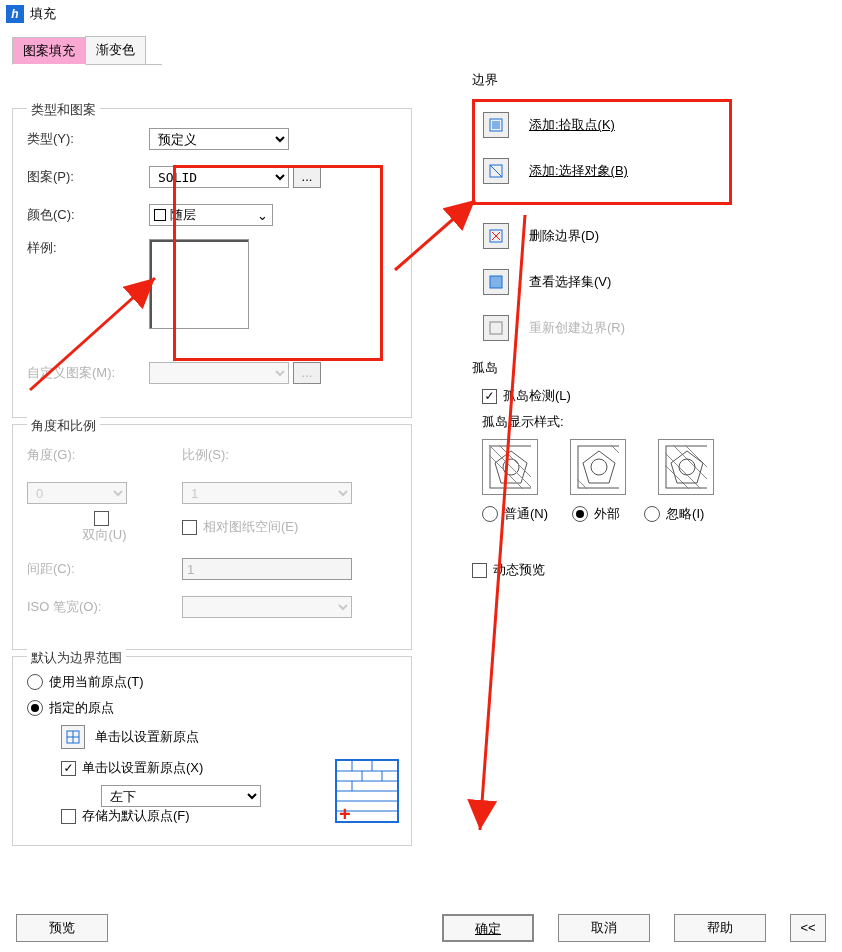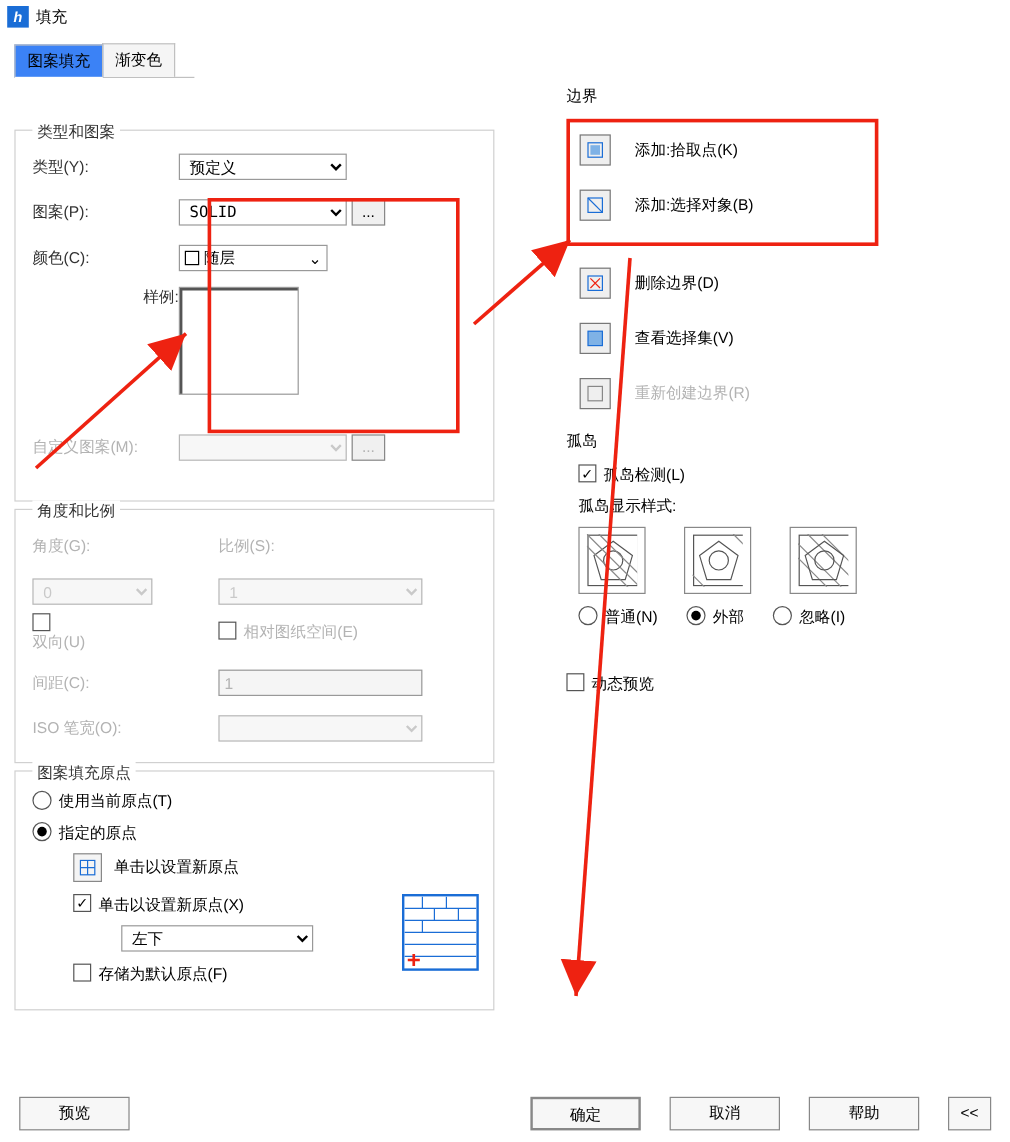--- a/index.html
+++ b/index.html
@@ -2,40 +2,40 @@
 <html><head>
 <meta charset="utf-8">
 <style>
 * { box-sizing: border-box; margin:0; padding:0; }
 body { font-family: "Microsoft YaHei", SimSun, Arial, sans-serif; font-size:13px; background:#fff; color:#000; width:842px; height:952px; position:relative; overflow:hidden; }
 .titlebar { display:flex; align-items:center; padding:4px 6px; height:28px; }
 .title-icon { width:18px; height:18px; background:#1a6dd6; display:flex; align-items:center; justify-content:center; color:#fff; font-size:12px; font-style:italic; font-weight:bold; margin-right:6px; }
 .client { position:absolute; top:28px; left:0; right:0; bottom:0; padding:8px 12px 12px 12px; }
 .tabbar { display:flex; border-bottom:1px solid #c0c0c0; }
 .tab { padding:4px 10px; border:1px solid #c0c0c0; border-bottom:none; background:#f5f5f5; margin-right:-1px; cursor:default; }
-.tab.active { background:#3b82f6; border-bottom:1px solid #fff; position:relative; top:1px; }
+.tab.active { background:#f9a8d4; border-bottom:1px solid #fff; position:relative; top:1px; }
 .main-row { display:flex; }
 .left-col { width:400px; }
 .right-col { flex:1; padding-left:60px; }
 .group { border:1px solid #d0d0d0; margin-top:6px; padding:10px 12px 12px 14px; position:relative; }
 .group-title { position:relative; top:-18px; background:#fff; display:inline-block; padding:0 4px; color:#333; }
 .group-body { margin-top:-12px; }
 .row { display:flex; align-items:center; height:28px; margin-bottom:10px; }
 .row .label { width:122px; color:#333; }
 .row .label.disabled,.disabled { color:#b3b3b3; }
 select,input[type=text] { border:1px solid #999; height:22px; padding:2px 4px; background:#fff; font-family:inherit; font-size:13px; }
 select:disabled,input:disabled { background:#f5f5f5; color:#b3b3b3; }
 .sel-140 { width:140px; }
 .btn-sq { width:28px; height:22px; border:1px solid #888; background:#f0f0f0; text-align:center; line-height:20px; margin-left:4px; cursor:default; }
 .color-combo { border:1px solid #999; width:124px; height:22px; display:flex; align-items:center; padding:2px 4px; justify-content:space-between; background:#fff; }
 .color-combo .sw { width:12px; height:12px; border:1px solid #000; background:#fff; margin-right:4px; }
 .swatch-big { width:100px; height:90px; border:1px solid #999; background:#fff; box-shadow:inset 2px 2px 0 #555; }
-.red-box { border:3px solid #e21; }
+.red-box { border:3px solid #e21;text-decoration:underline; }
 .hl-pattern { position:absolute; }
-.radio,.checkbox { display:flex; margin-bottom:8px; }
+.radio,.checkbox { display:flex; align-items:center; margin-bottom:8px; }
 .radio .dot { width:16px; height:16px; border:1px solid #555; border-radius:50%; margin-right:6px; display:flex; align-items:center; justify-content:center; }
 .radio .dot .inner { width:8px; height:8px; border-radius:50%; background:#000; }
 .checkbox .box { width:15px; height:15px; border:1px solid #555; margin-right:6px; display:flex; align-items:center; justify-content:center; }
 .checkbox .box.checked::after { content:"✓"; font-size:12px; line-height:12px; }
 .boundary-btn { display:flex; align-items:center; height:30px; margin-bottom:16px; }
 .boundary-btn .icon { width:26px; height:26px; border:1px solid #777; background:#efefef; display:flex; align-items:center; justify-content:center; margin-right:20px; }
 .boundary-btn .icon svg { width:16px; height:16px; }
 .island-icons { display:flex; gap:32px; margin-top:8px; margin-bottom:10px; }
 .island-opt { text-align:center; }
 .island-opt .ico { width:56px; height:56px; border:1px solid #888; padding:6px; display:flex; align-items:center; justify-content:center; background:#fff; }
@@ -80,21 +80,21 @@
           <div class="row">
             <span class="label">颜色(C):</span>
             <div class="color-combo">
               <span style="display:flex;align-items:center;">
                   <span class="sw"></span>
                   <span>随层</span>
                 </span>
               <span>⌄</span>
             </div>
           </div>
-          <div class="row" style="align-items:flex-start; height:100px;text-align:right;">
+          <div class="row" style="align-items:flex-start; height:100px;">
             <span class="label">样例:</span>
             <div class="swatch-big"></div>
           </div>
           <div class="row" style="margin-top:20px;">
             <span class="label disabled">自定义图案(M):</span>
             <select class="sel-140" disabled=""></select>
             <div class="btn-sq disabled">...</div>
           </div>
         </div>
         
@@ -120,29 +120,29 @@
             </div>
             <div class="checkbox">
               <span class="box"></span>
                 <span class="disabled">相对图纸空间(E)</span>
             </div>
           </div>
           <div class="row">
             <span class="label disabled" style="width:155px;">间距(C):</span>
             <input type="text" disabled="" style="width: 170px;" value="1">
           </div>
-          <div class="row" style="margin-bottom:2px;">
+          <div class="row" style="margin-bottom:16px;">
             <span class="label disabled" style="width:155px;">ISO 笔宽(O):</span>
             <select disabled="" style="width:170px;"></select>
           </div>
         </div>
       </div>
 
       <div class="group">
-        <span class="group-title">图案填充原点</span>
+        <span class="group-title">默认为边界范围</span>
         <div class="group-body">
           <div class="radio">
             <span class="dot"></span>
               <span>使用当前原点(T)</span>
           </div>
           <div class="radio">
             <span class="dot">
                 <span class="inner"></span>
               </span>
               <span>指定的原点</span>
@@ -157,21 +157,21 @@
                   </svg>
               </span>
               <span>单击以设置新原点</span>
             </div>
             <div style="display:flex;">
               <div style="flex:1;">
                 <div class="checkbox">
                   <span class="box checked"></span>
                     <span>单击以设置新原点(X)</span>
                 </div>
-                <div style="margin-left:40px;margin-bottom:10px;">
+                <div style="margin-left:40px;">
                   <select style="width:160px;"><option>左下</option></select>
                 </div>
                 <div class="checkbox">
                   <span class="box"></span>
                     <span>存储为默认原点(F)</span>
                 </div>
               </div>
               <div class="bricks">
                 <svg width="60" height="60">
                   <g stroke="#1a6dd6" stroke-width="1">

